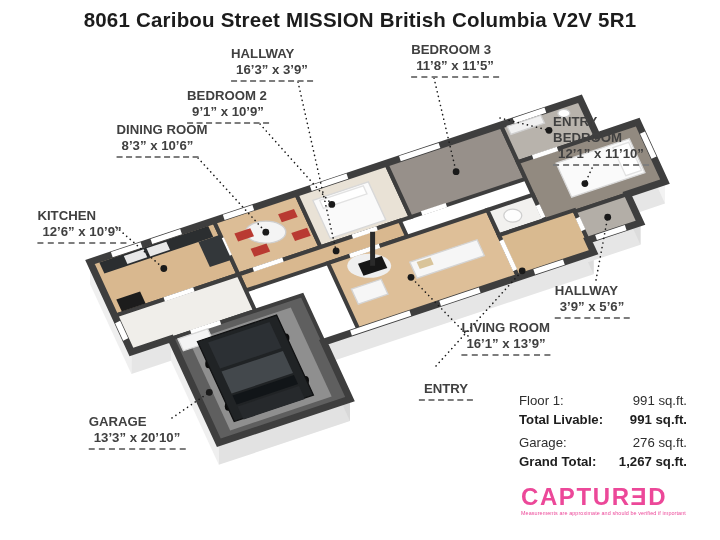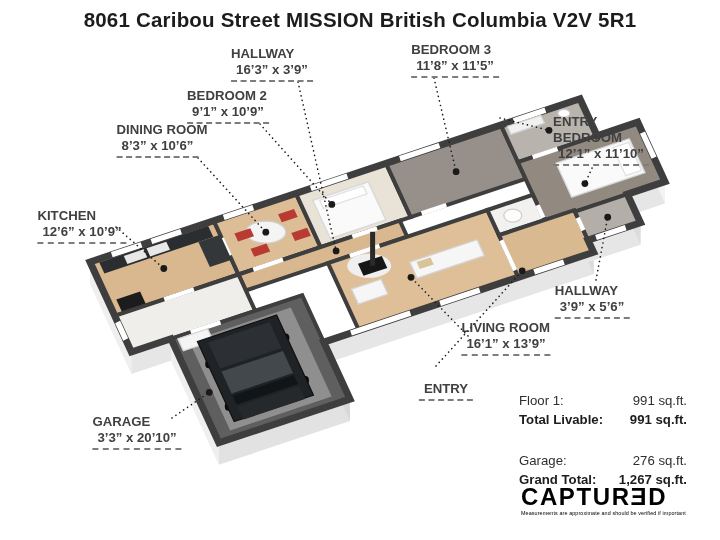--- a/index.html
+++ b/index.html
@@ -9,21 +9,21 @@
          font-size:20.5px;font-weight:600;letter-spacing:.2px;color:#1c1c1c;white-space:nowrap;}
   #plan{position:absolute;left:0;top:0;width:720px;height:540px;}
   #labels{position:absolute;left:0;top:0;width:720px;height:540px;pointer-events:none;}
   .rlabel{position:absolute;transform:translateX(-50%);text-align:left;
           font-size:13.2px;font-weight:700;color:#404040;line-height:1.21;white-space:nowrap;}
   .ldims span{display:inline-block;border-bottom:2px dashed #7d7d7d;padding:0 5px 2px;font-weight:600;}
   .ldims span.solo{font-weight:700;}
   .summary{position:absolute;left:519px;top:392px;width:168px;font-size:13.2px;color:#2e2e2e;}
   .srow{display:flex;justify-content:space-between;line-height:18.5px;gap:12px;}
   .srow.bold{font-weight:700;color:#1d1d1d;}
-  .srow.gap{margin-top:23px;}
+  .srow.gap{margin-top:5px;}
   .brand{position:absolute;left:521px;top:484px;width:170px;}
   .brand-name{font-size:24px;font-weight:600;letter-spacing:1.6px;line-height:1.05;}
   .brand-tag{font-size:5.4px;letter-spacing:.1px;margin-top:1px;}
 </style>
 </head>
 <body>
 
 <div class="stage">
   <div class="title">8061 Caribou Street MISSION British Columbia V2V 5R1</div>
 
@@ -165,21 +165,21 @@
       </div>
       <div class="rlabel" style="left: 506px; top: 320px;">
         <div class="lname">LIVING ROOM</div>
         <div class="ldims"><span class="">16’1” x 13’9”</span></div>
       </div>
       <div class="rlabel" style="left: 446px; top: 369px; margin-top: 12px;">
         <div class="ldims"><span class="solo">ENTRY</span></div>
       </div>
       <div class="rlabel" style="left: 137px; top: 402px; margin-top: 12px;">
         <div class="lname">GARAGE</div>
-        <div class="ldims"><span class="">3’3” x 20’10”</span></div>
+        <div class="ldims"><span class="">13’3” x 20’10”</span></div>
       </div>
     </div>
 
   <div class="summary">
     <div class="srow">
       <span>Floor 1:</span>
       <span>991 sq.ft.</span>
     </div>
     <div class="srow bold">
       <span>Total Livable:</span>
@@ -188,17 +188,17 @@
     <div class="srow gap">
       <span>Garage:</span>
       <span>276 sq.ft.</span>
     </div>
     <div class="srow bold">
       <span>Grand Total:</span>
       <span>1,267 sq.ft.</span>
     </div>
   </div>
 
-  <div class="brand" style="color: #000000;">
+  <div class="brand" style="color: #ec4899;">
     <div class="brand-name">CAPTURƎD</div>
     <div class="brand-tag">Measurements are approximate and should be verified if important</div>
   </div>
 </div>
 
 </body></html>

